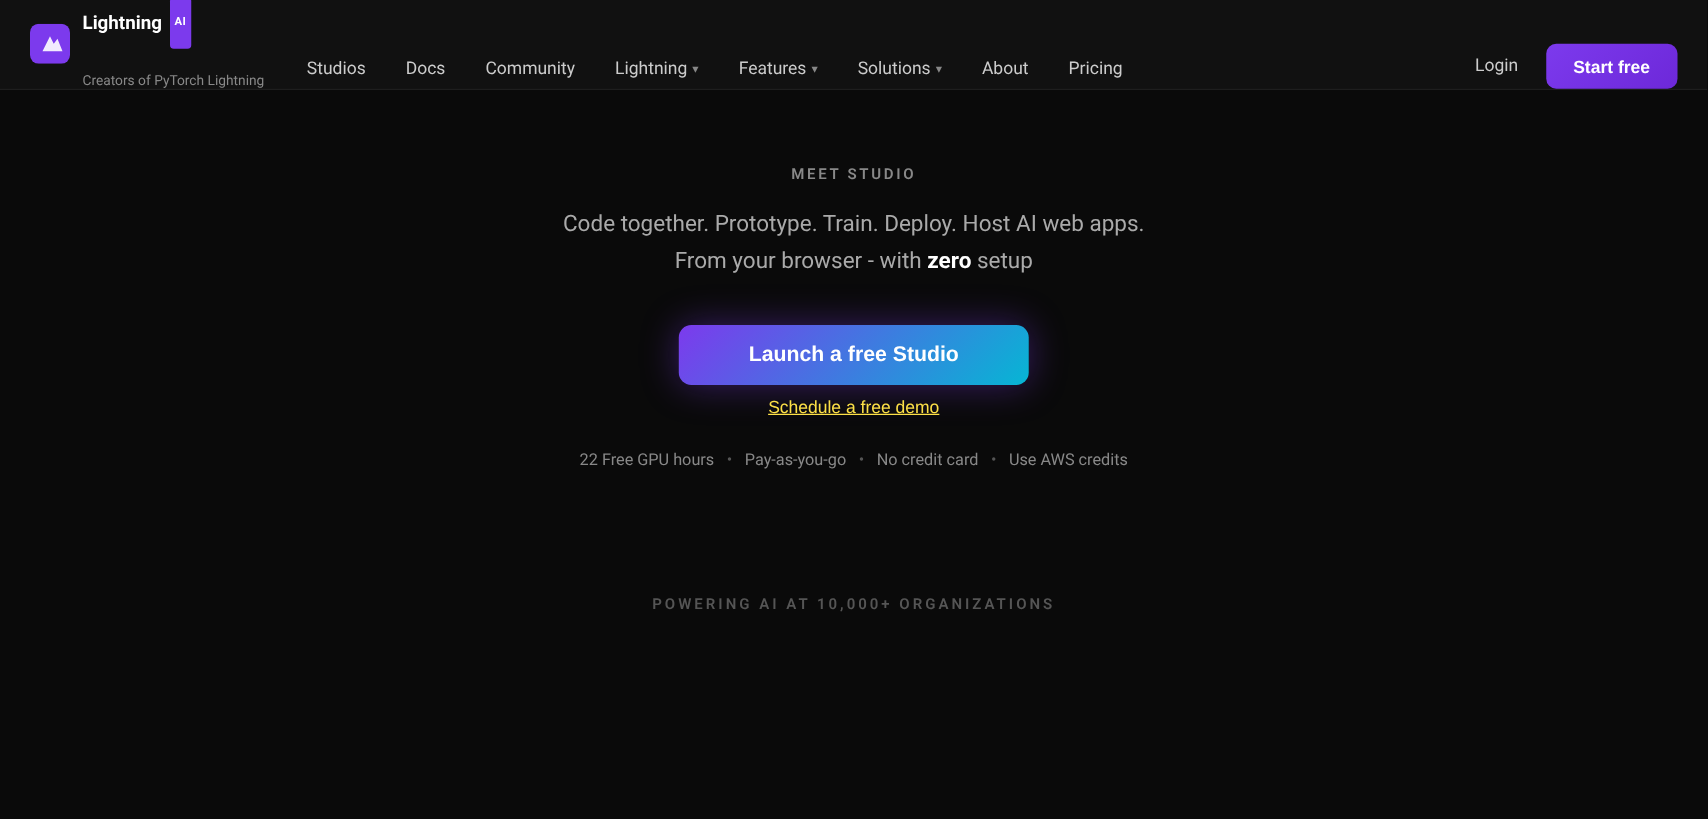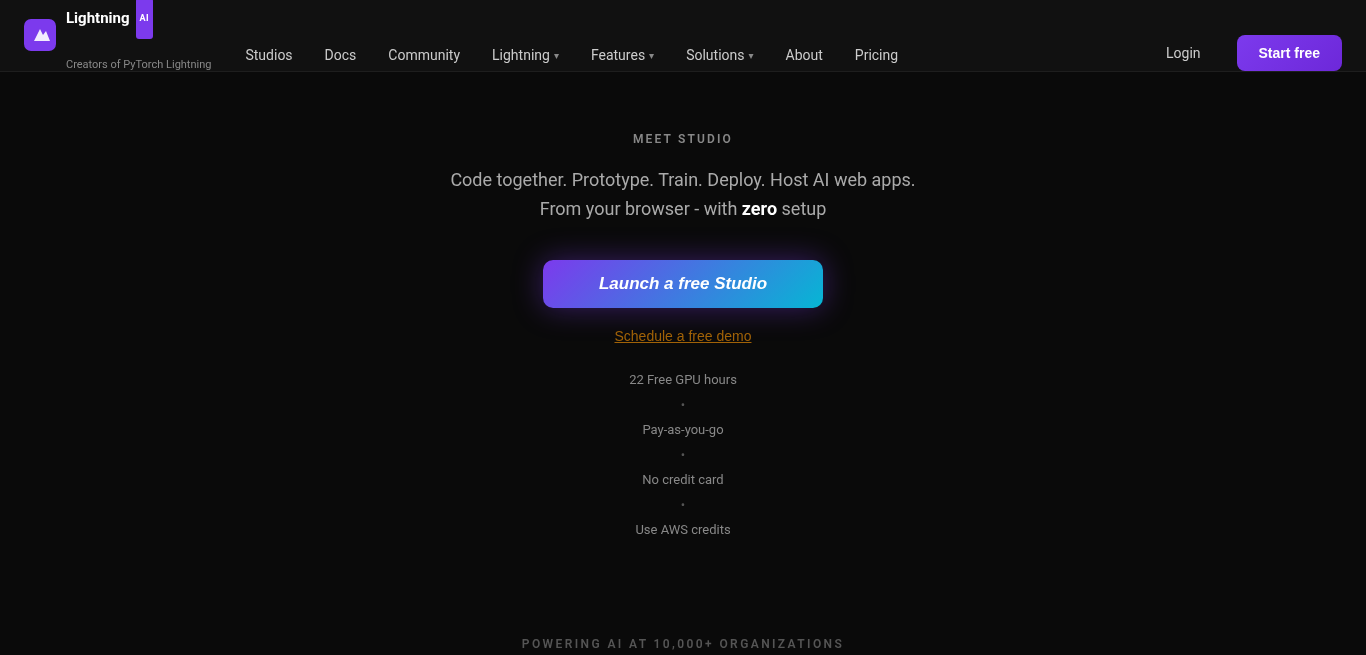--- a/index.html
+++ b/index.html
@@ -80,21 +80,21 @@
       cursor: pointer;
       transition: color 0.2s;
     }
     .nav-chevron {
       font-size: 10px;
       color: #888;
     }
     .nav-right {
       display: flex;
       align-items: center;
-      gap: 22px;
+      gap: 8px;
     }
     .nav-login {
       color: #ccc;
       font-size: 14px;
       cursor: pointer;
       padding: 8px 14px;
       text-decoration: none;
     }
     .nav-start-free {
       background: linear-gradient(135deg, #7c3aed, #6d28d9);
@@ -146,41 +146,39 @@
     }
     .hero-cta-primary {
       background: linear-gradient(135deg, #7c3aed 0%, #06b6d4 100%);
       color: #fff;
       border: none;
       padding: 14px 56px;
       border-radius: 10px;
       font-size: 17px;
       font-weight: 700;
       cursor: pointer;
-      margin-bottom: 20px;
+      margin-bottom: 9px;
       box-shadow: 0 0 30px rgba(124, 58, 237, 0.4);
-      font-style: italic;
     }
     .hero-cta-secondary {
-      color: #a16207;
+      color: #fde047;
       font-size: 14px;
       cursor: pointer;
       text-decoration: underline;
       margin-bottom: 28px;
       background: none;
       border: none;
     }
     .hero-badges {
       display: flex;
       align-items: center;
       gap: 10px;
       color: #888;
       font-size: 13px;
       margin-bottom: 50px;
-      flex-direction: column;
     }
     .hero-dot {
       color: #555;
     }
 
     
     .orgs-section {
       text-align: center;
       padding: 10px 24px 30px;
     }

